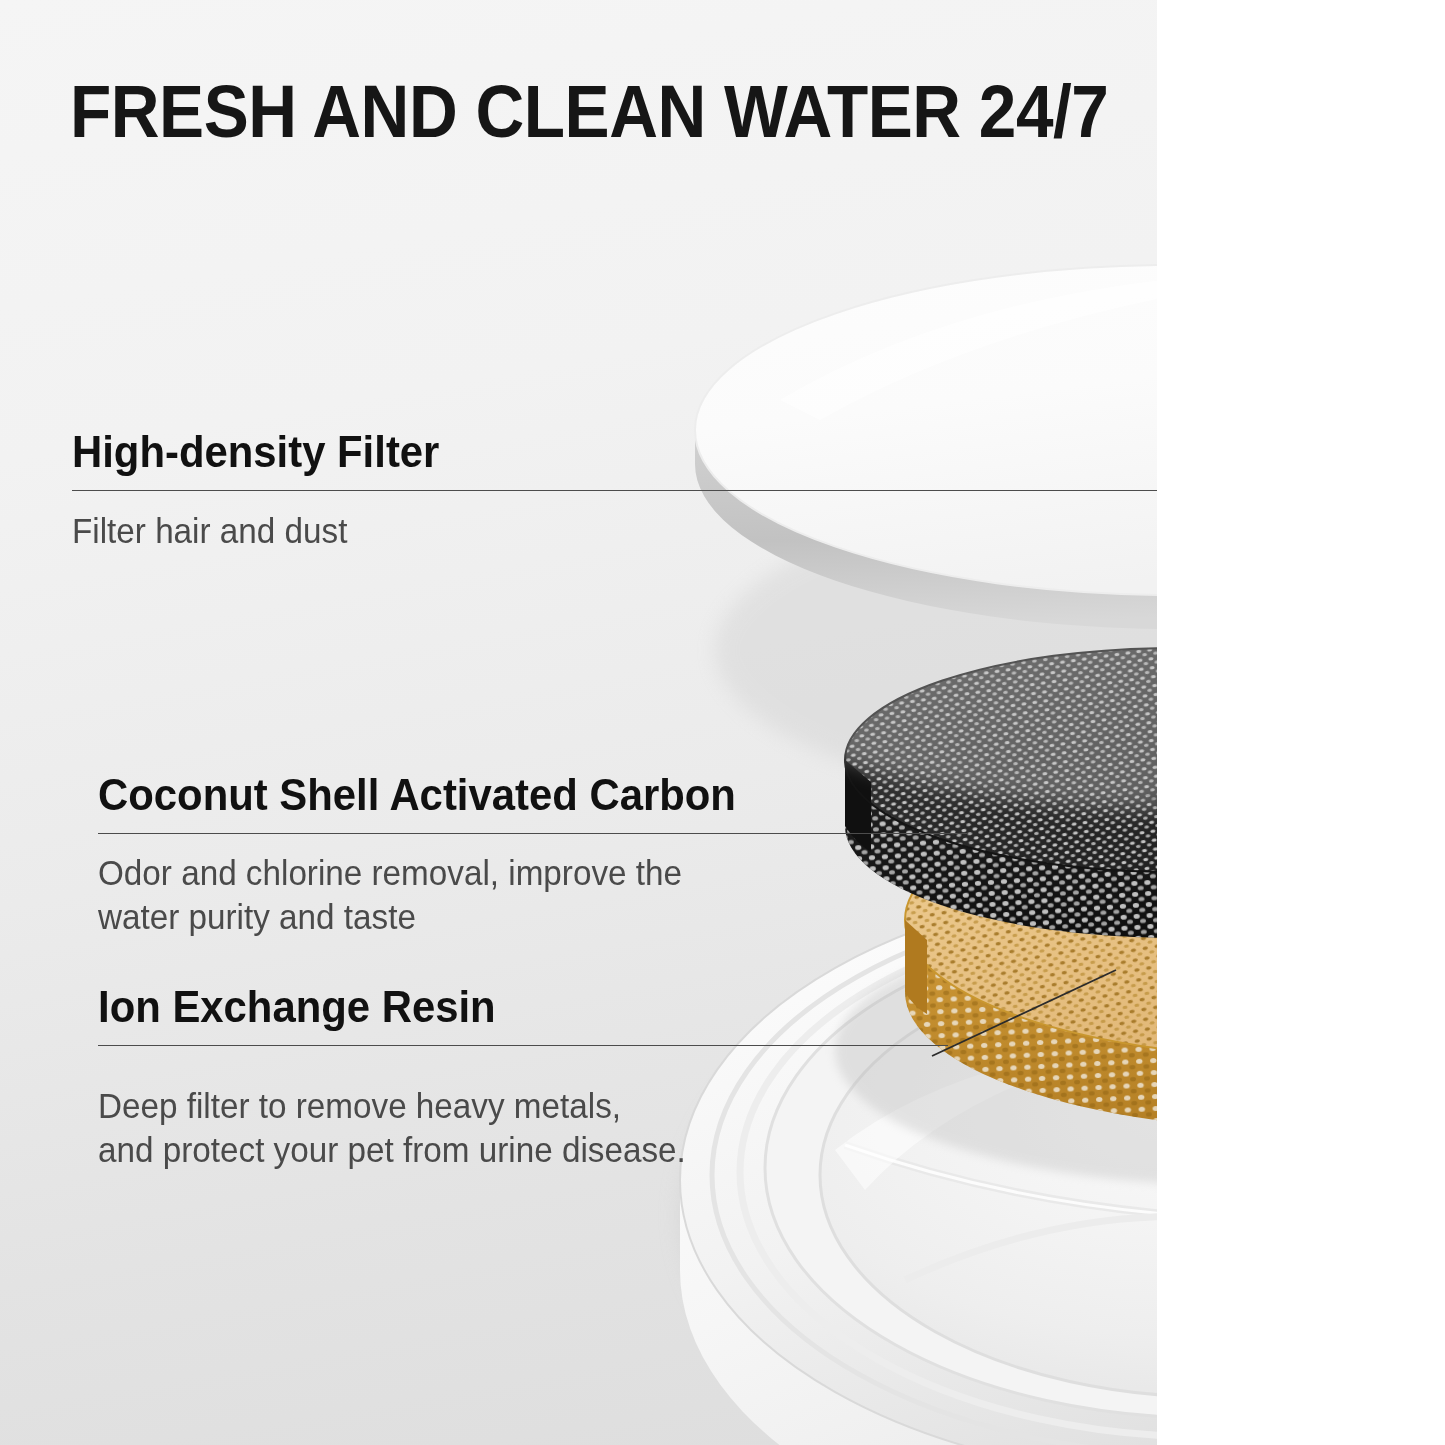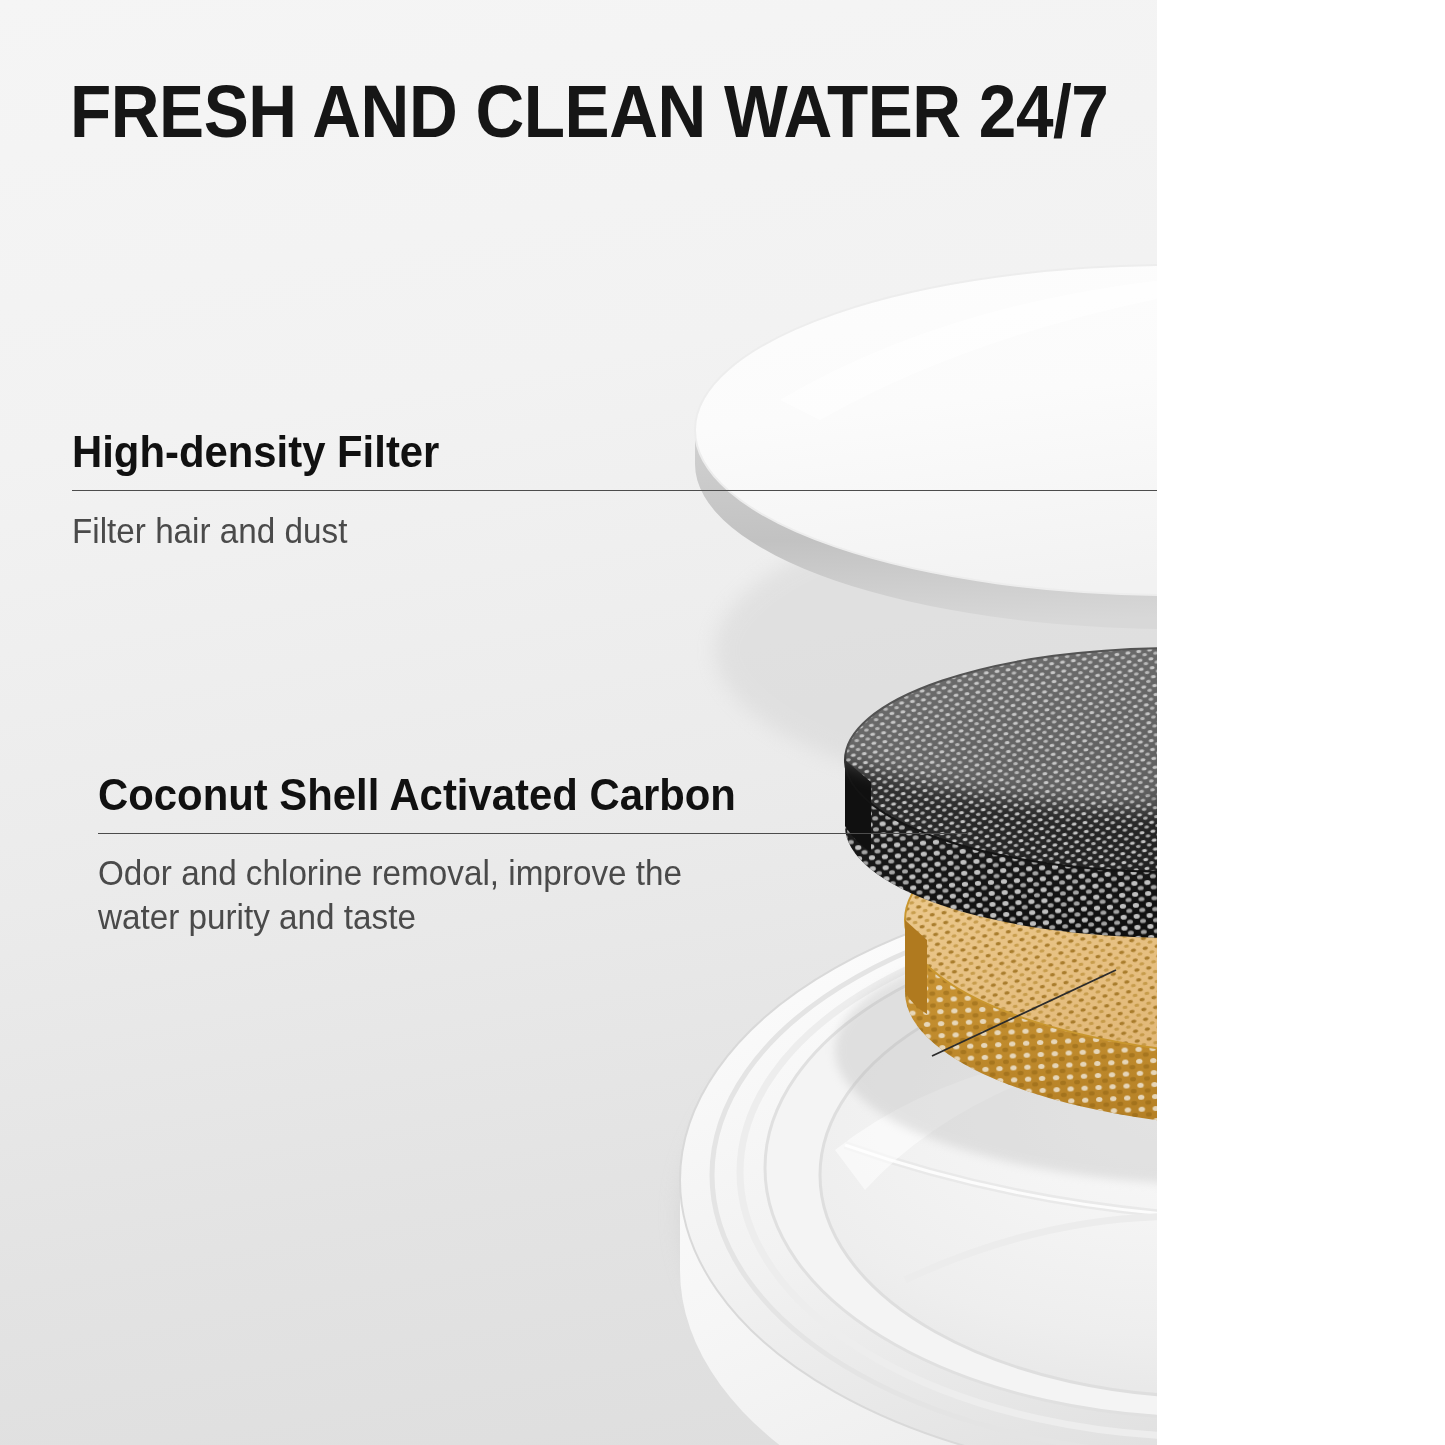--- a/index.html
+++ b/index.html
@@ -252,18 +252,24 @@
     <div class="b-sub">Filter hair and dust</div>
   </div>
 
   <div class="block" id="blk2">
     <div class="b-title">Coconut Shell Activated Carbon</div>
     <div class="rule"></div>
     <div class="b-sub">Odor and chlorine removal, improve the
 water purity and taste</div>
   </div>
 
+  <div class="block" id="blk3">
+    <div class="b-title">Ion Exchange Resin</div>
+    <div class="rule"></div>
+    <div class="b-sub">Deep filter to remove heavy metals,
+and protect your pet from urine disease.</div>
+  </div>
 
   <svg id="leader" viewBox="0 0 210 110">
     <path d="M2,96 L186,10" fill="none" stroke="#2b2b2b" stroke-width="1.8"></path>
   </svg>
 
 </div>
 
 </body></html>

